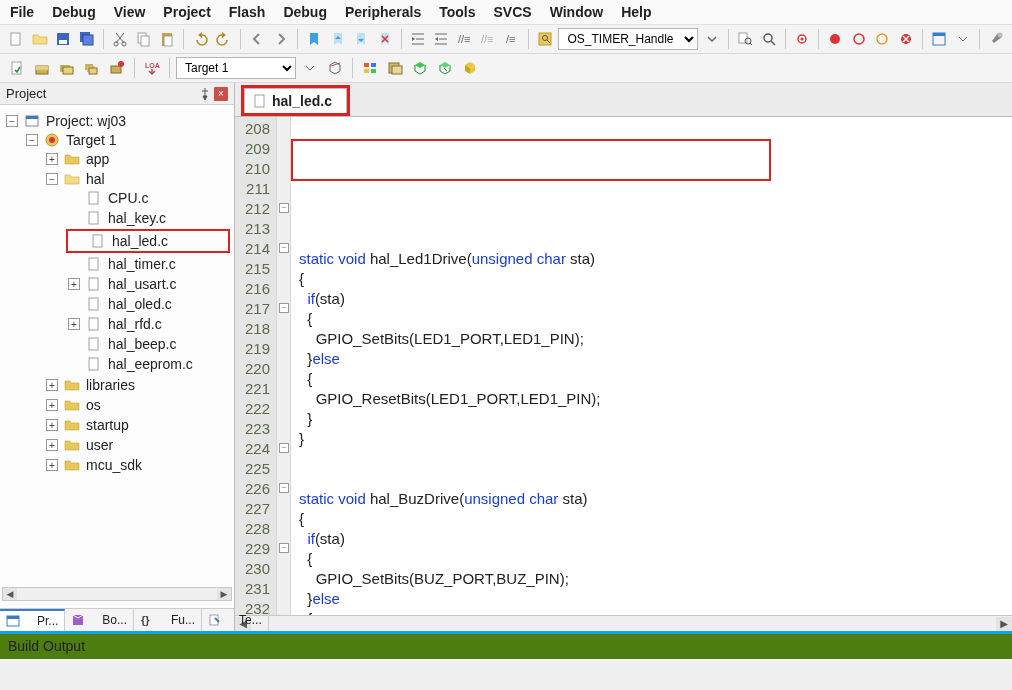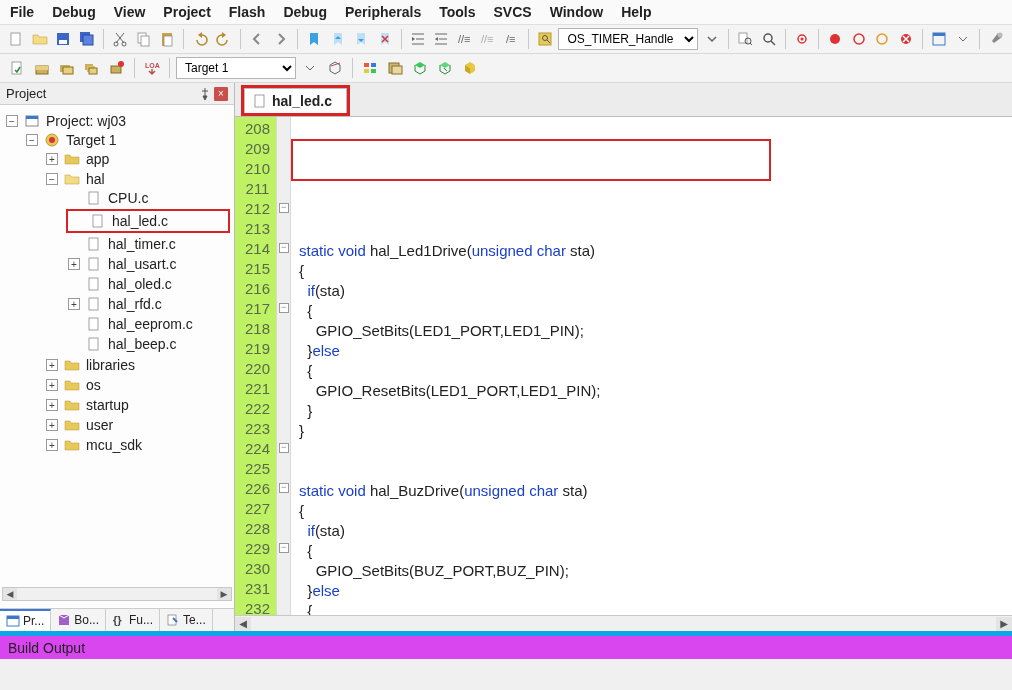--- a/index.html
+++ b/index.html
@@ -37,44 +37,44 @@
 .tree .label { padding:0 2px; }
 .tree .highlight-box { border:2px solid #d72323; padding:1px 2px; }
 .tree .hl-row { display:inline-flex; align-items:center; gap:4px; }
 
 .tree-scroll { position:absolute; bottom:30px; left:2px; right:2px; height:14px; background:#f0f0f0; border:1px solid #c8c8c8; display:flex; align-items:center; }
 .tree-scroll .arrow { width:14px; height:12px; background:#e4e4e4; display:flex; align-items:center; justify-content:center; font-size:9px; color:#555; }
 .tree-scroll .track { flex:1; position:relative; }
 .tree-scroll .thumb { position:absolute; left:0; top:0; bottom:0; width:60px; background:#c8c8c8; }
 
 .panel-tabs { display:flex; border-top:1px solid #ccc; background:#f4f4f4; font-size:12px; }
-.panel-tab { display:flex; align-items:center; gap:3px; padding:3px 6px; border-right:1px solid #ccc; cursor:pointer; }
+.panel-tab { display:flex; align-items:center; gap:17px; padding:3px 6px; border-right:1px solid #ccc; cursor:pointer; }
 .panel-tab.active { background:#fff; border-top:2px solid #3b78d8; font-weight:500; }
 .panel-tab svg { width:14px; height:14px; }
 
 
 .editor-area { flex:1; display:flex; flex-direction:column; background:#fff; }
 .file-tab-bar { background:#ececec; border-bottom:1px solid #bcbcbc; display:flex; align-items:flex-end; padding:4px 2px 0 2px; gap:2px; height:34px; }
 .file-tab { display:flex; align-items:center; gap:5px; padding:4px 14px 4px 8px; background:#fdfdfd; border:1px solid #bcbcbc; border-bottom:none; font-size:14px; cursor:pointer; }
 .file-tab svg { width:14px; height:14px; }
 .file-tab-wrap { border:3px solid #d72323; display:inline-flex; margin-left:4px; }
 
 .code-wrap { flex:1; display:flex; overflow:hidden; font-family: Consolas, "Courier New", monospace; font-size:15px; }
-.gutter { background:#bef264; border-right:1px solid #d8d8d8; text-align:center; padding:2px 6px 2px 10px; color:#5a6a4a; user-select:none; line-height:20px; }
+.gutter { background:#e5e5e5; border-right:1px solid #d8d8d8; text-align:right; padding:2px 6px 2px 10px; color:#5a6a4a; user-select:none; line-height:20px; }
 .fold { width:14px; background:#efefef; border-right:1px solid #d8d8d8; line-height:20px; text-align:center; color:#888; font-size:10px; user-select:none; }
 .fold .fm { width:10px; height:10px; border:1px solid #999; background:#fff; display:inline-flex; align-items:center; justify-content:center; font-size:9px; line-height:1; margin-top:5px;}
-.code { flex:1; padding:4px 8px; line-height:20px; white-space:pre; position:relative; }
+.code { flex:1; padding:12px 8px; line-height:20px; white-space:pre; position:relative; }
 .kw { color:#1a3fc9; }
 .code-hl { position:absolute; border:2px solid #d72323; left:0px; top:22px; width:480px; height:42px; pointer-events:none; }
 .editor-hscroll { height:16px; background:#f0f0f0; border-top:1px solid #c8c8c8; display:flex; align-items:center; }
 .editor-hscroll .arrow { width:16px; height:14px; background:#e4e4e4; display:flex; align-items:center; justify-content:center; font-size:10px; color:#555; }
 .editor-hscroll .track { flex:1; }
 
 
-.output-bar { background:#d946ef; border-top:5px solid #0ea5e9; padding:4px 8px; font-size:14px; height:28px; }
+.output-bar { background:#4d7c0f; border-top:3px solid #0ea5e9; padding:4px 8px; font-size:14px; height:28px; }
 
 
 .ico-folder { fill:#e7c85b; stroke:#b89a2a; stroke-width:.5; }
 .ico-folder-open { fill:#f3dc83; stroke:#b89a2a; stroke-width:.5; }
 .ico-file { fill:#fff; stroke:#8a8a8a; stroke-width:.8; }
 </style>
 </head>
 <body>
 
 <div class="menubar">
@@ -447,20 +447,31 @@
                         <div class="row">
                           <span class="tw empty"></span>
                           <span class="fi">
                             <svg viewBox="0 0 16 16">
                               <rect x="3" y="2" width="9" height="12" class="ico-file"></rect>
                             </svg>
                           </span>
                           <span class="label">CPU.c</span>
                         </div>
                       </li>
+                    <li>
+                        <div class="row">
+                          <span class="tw empty"></span>
+                          <span class="fi">
+                            <svg viewBox="0 0 16 16">
+                              <rect x="3" y="2" width="9" height="12" class="ico-file"></rect>
+                            </svg>
+                          </span>
+                          <span class="label">hal_key.c</span>
+                        </div>
+                      </li>
                     <li class="sel">
                       <div class="highlight-box">
                         <div class="hl-row row">
                           <span class="tw empty"></span>
                           <span class="fi">
                               <svg viewBox="0 0 16 16">
                                 <rect x="3" y="2" width="9" height="12" class="ico-file"></rect>
                               </svg>
                             </span>
                           <span class="label">hal_led.c</span>
@@ -512,32 +523,32 @@
                         </div>
                       </li>
                     <li>
                         <div class="row">
                           <span class="tw empty"></span>
                           <span class="fi">
                             <svg viewBox="0 0 16 16">
                               <rect x="3" y="2" width="9" height="12" class="ico-file"></rect>
                             </svg>
                           </span>
-                          <span class="label">hal_eeprom.c</span>
+                          <span class="label">hal_beep.c</span>
                         </div>
                       </li>
                     <li>
                         <div class="row">
                           <span class="tw empty"></span>
                           <span class="fi">
                             <svg viewBox="0 0 16 16">
                               <rect x="3" y="2" width="9" height="12" class="ico-file"></rect>
                             </svg>
                           </span>
-                          <span class="label">hal_beep.c</span>
+                          <span class="label">hal_eeprom.c</span>
                         </div>
                       </li>
                   </ul>
                 </li>
 
                 <li>
                     <div class="row">
                       <span class="tw">+</span>
                       <span class="fi">
                         <svg viewBox="0 0 16 16">

